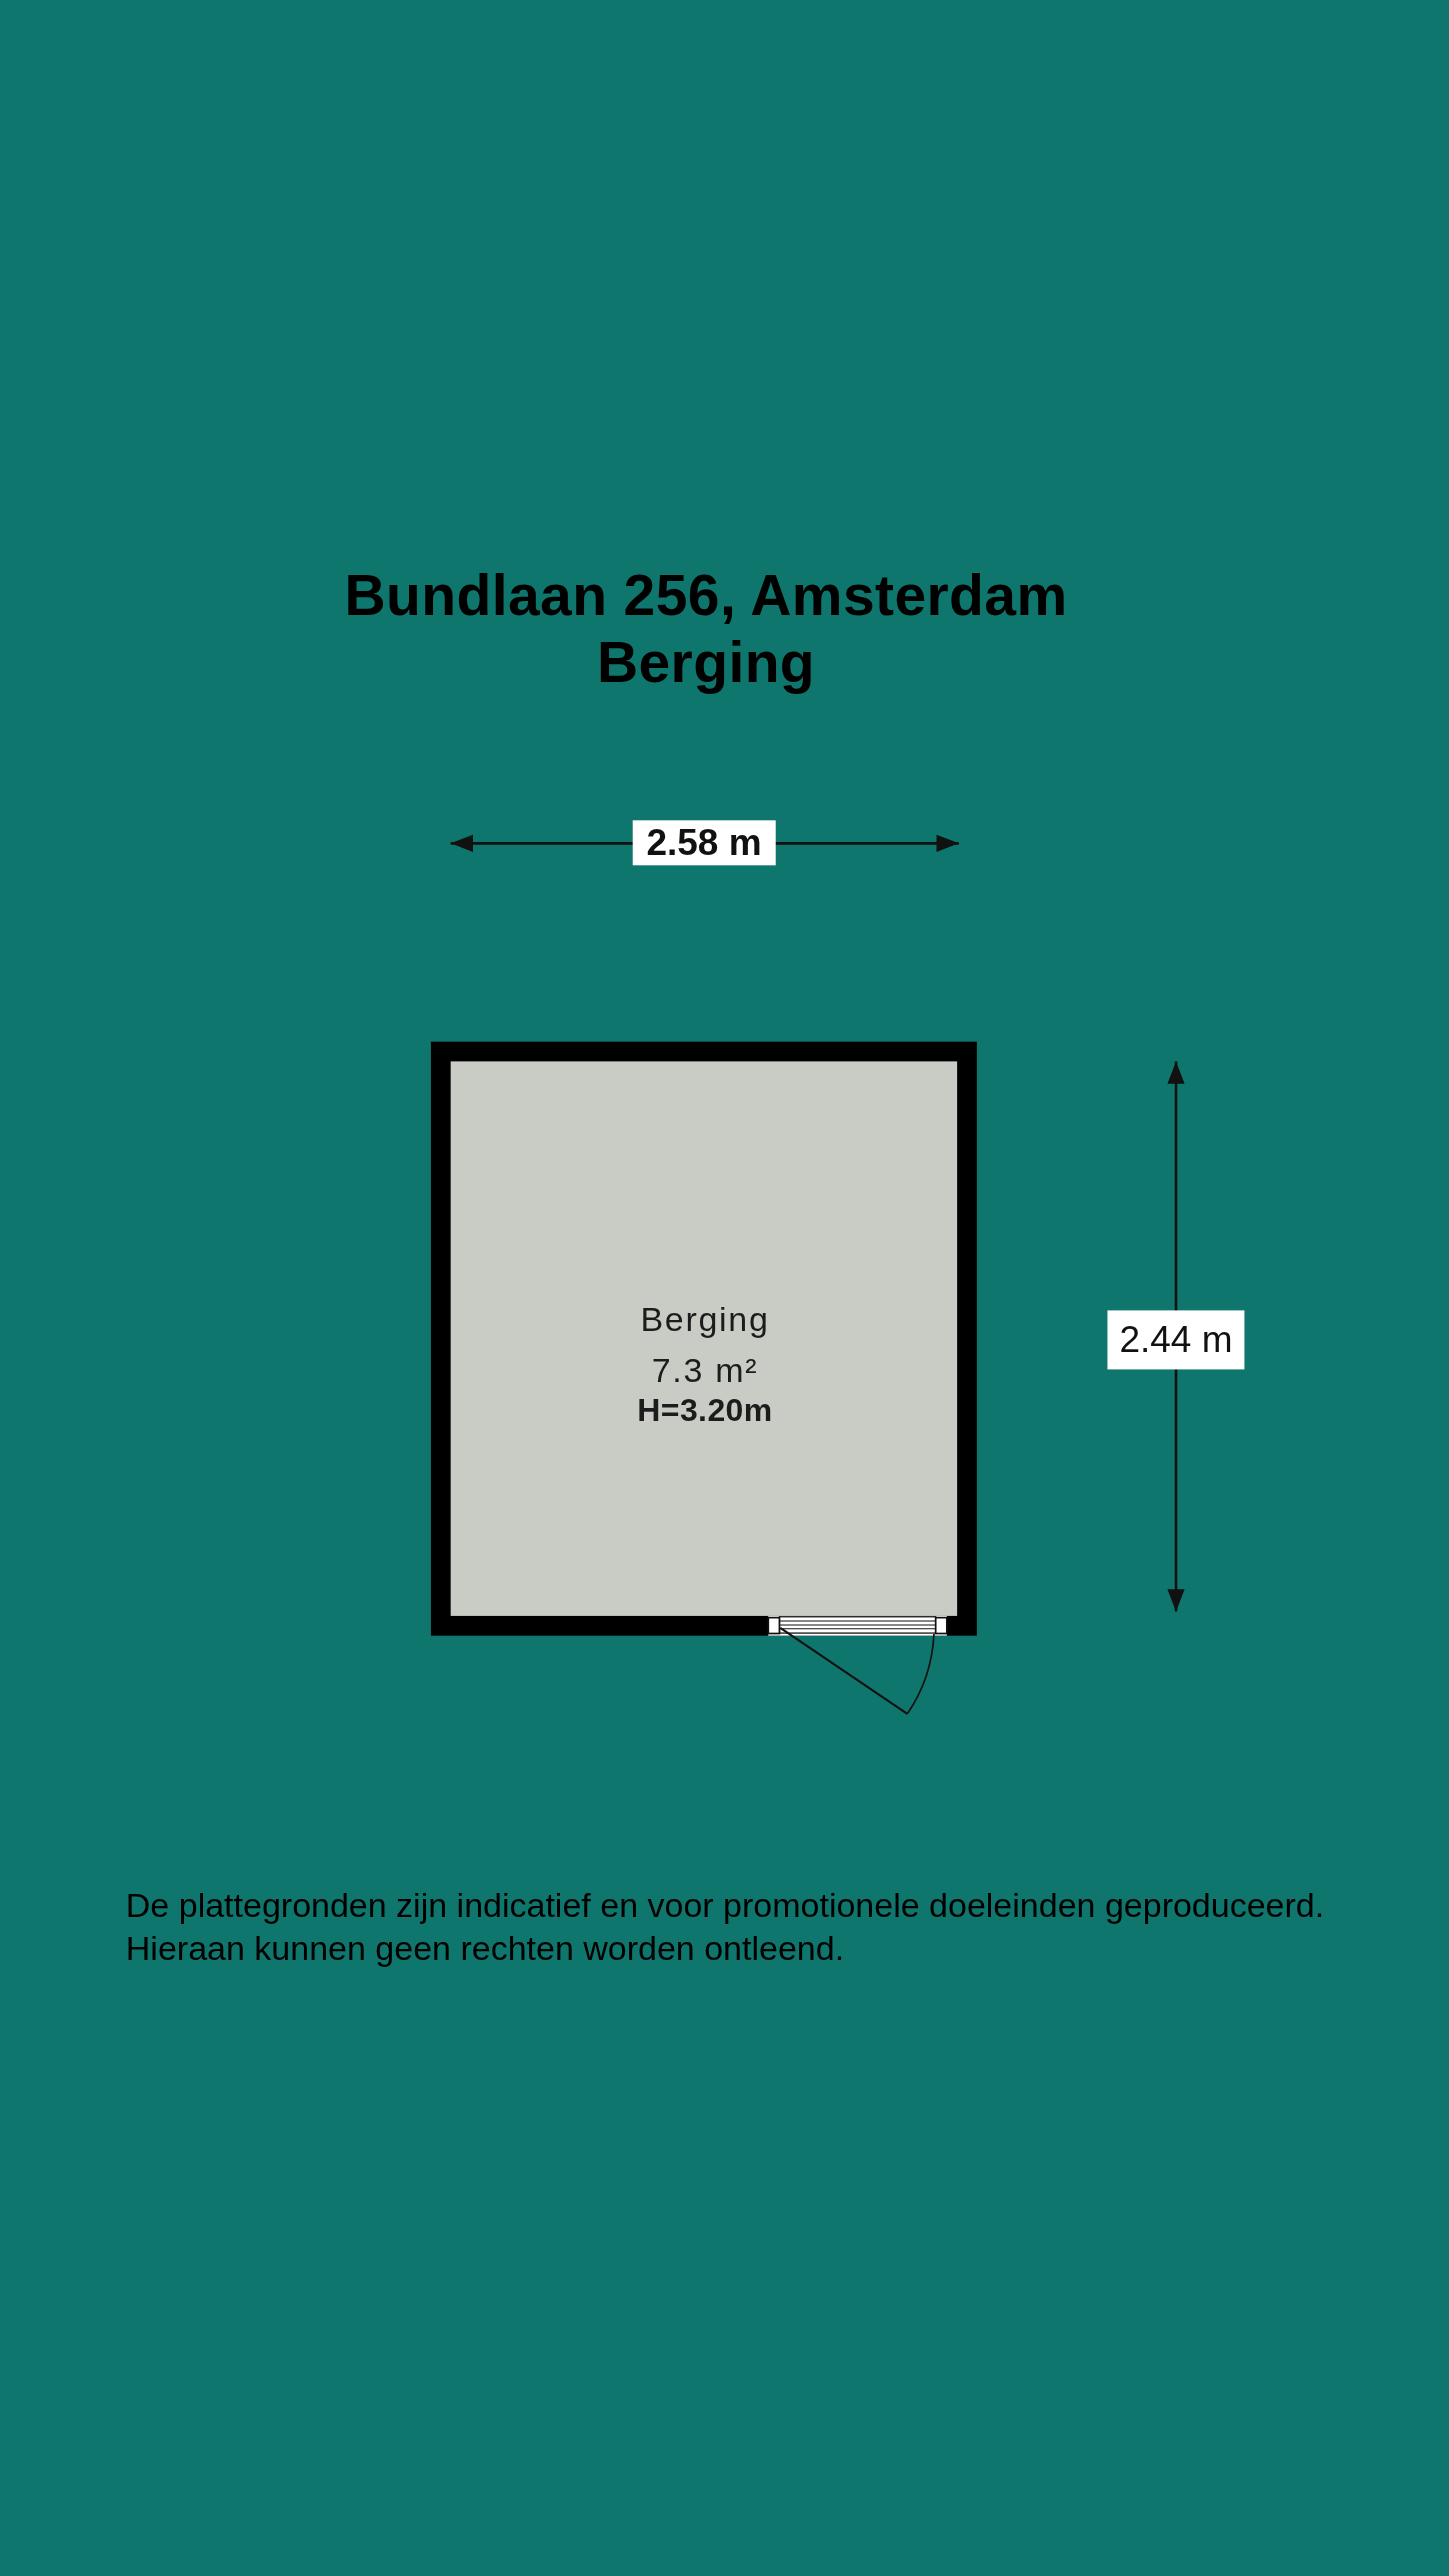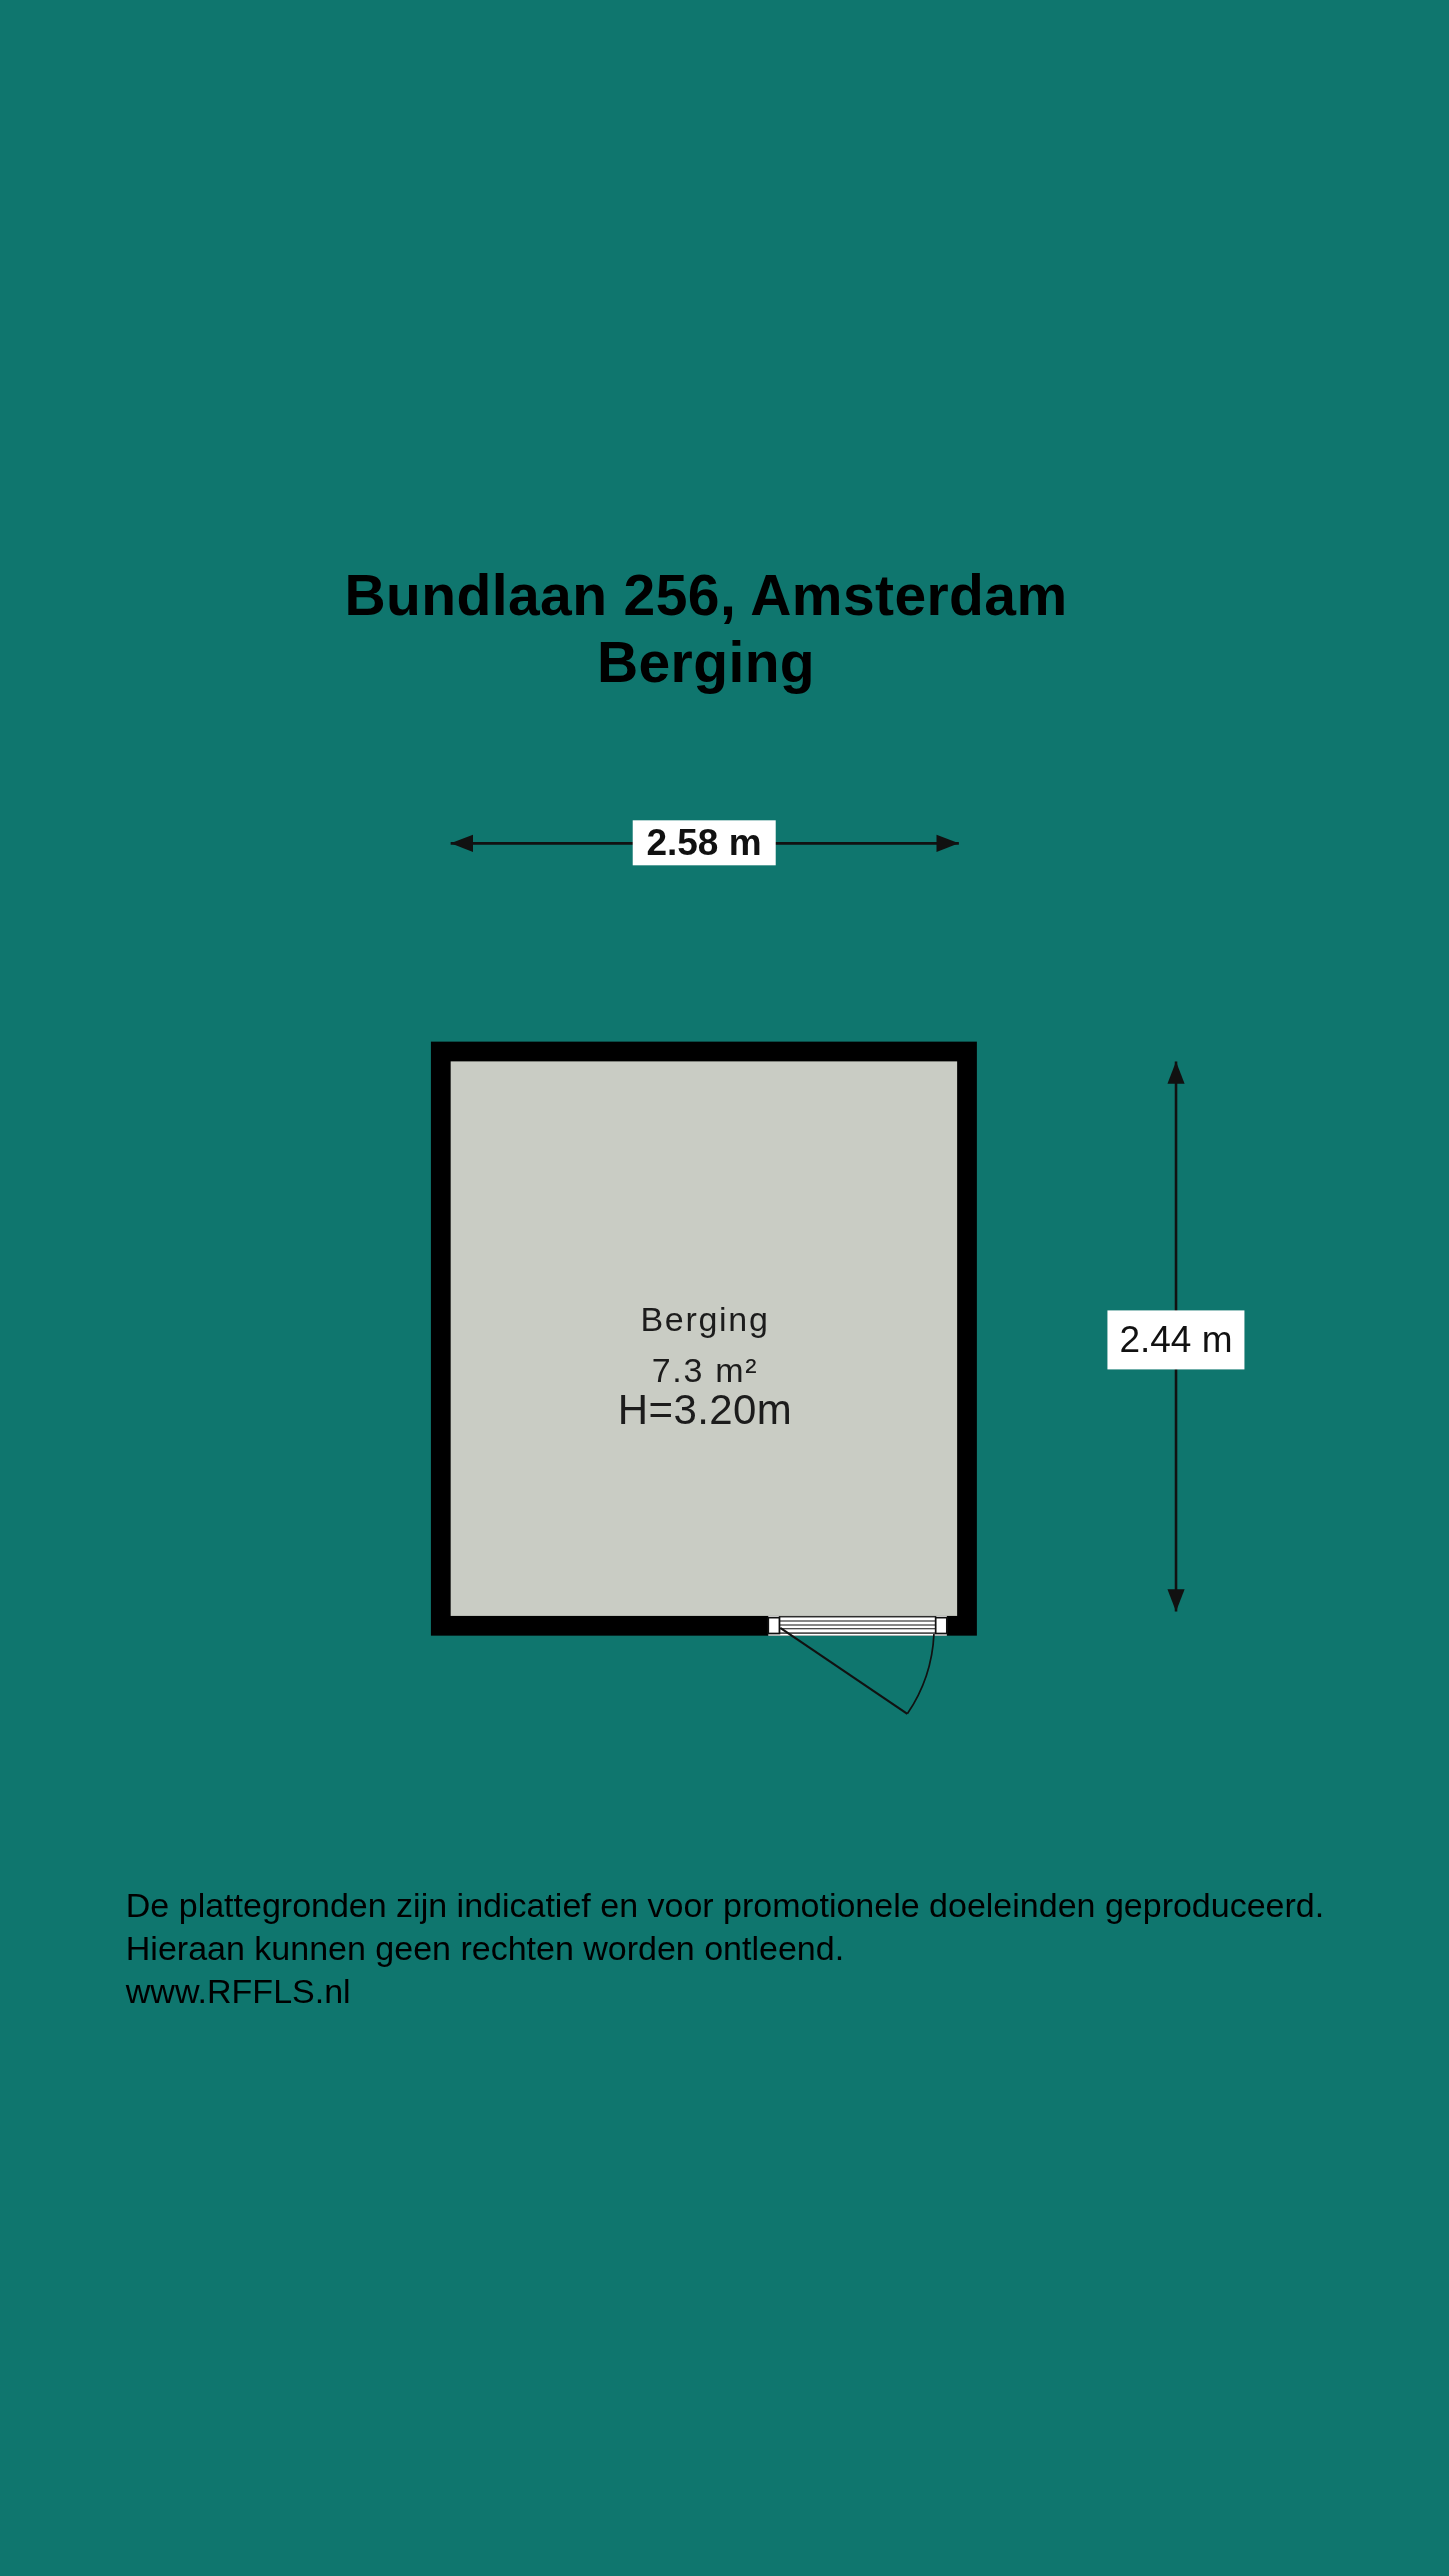--- a/index.html
+++ b/index.html
@@ -12,21 +12,21 @@
     position:absolute;left:706px;top:562px;transform:translateX(-50%);
     text-align:center;font-weight:bold;font-size:57px;line-height:67px;
     letter-spacing:0.4px;white-space:nowrap;color:#000000;
   }
   .room-labels{
     position:absolute;left:705px;top:1299px;transform:translateX(-50%);
     text-align:center;color:#1c1c1c;white-space:nowrap;
   }
   .room-name{font-size:34px;line-height:40px;letter-spacing:1.7px;}
   .room-area{font-size:34px;line-height:40px;letter-spacing:1.7px;margin-top:11px;}
-  .room-height{font-size:42px;line-height:40px;letter-spacing:0.4px;}
+  .room-height{font-size:32px;line-height:40px;letter-spacing:0.4px;font-weight:bold;}
   .dim-label{
     position:absolute;transform:translate(-50%,-50%);
     background:#ffffff;color:#111111;font-size:37px;white-space:nowrap;
   }
   .dim-width{left:704px;top:843px;padding:1.7px 13.7px;font-weight:bold;}
   .dim-height{left:1176px;top:1340px;padding:8.6px 12px;}
   .footer{
     position:absolute;left:725px;top:1884px;transform:translateX(-50%);
     font-size:34px;line-height:43px;white-space:nowrap;color:#000000;
   }
@@ -79,17 +79,16 @@
     <div class="room-area">7.3 m²</div>
     <div class="room-height">H=3.20m</div>
   </div>
 
   <div class="dim-label dim-width">2.58 m</div>
   <div class="dim-label dim-height">2.44 m</div>
 
   <div class="footer">
     <div>De plattegronden zijn indicatief en voor promotionele doeleinden geproduceerd.</div>
     <div>Hieraan kunnen geen rechten worden ontleend.</div>
-    <div>www.RFFLS.nl</div>
   </div>
 
 </div>
 
 
 </body></html>

